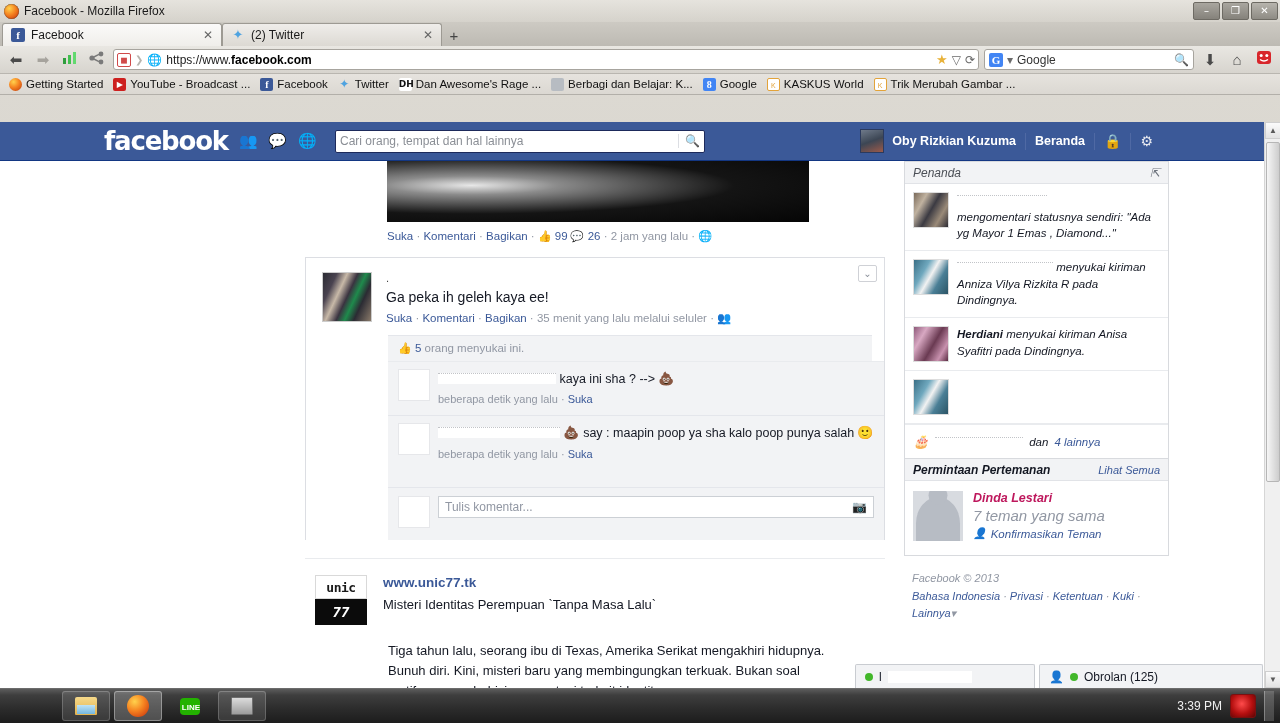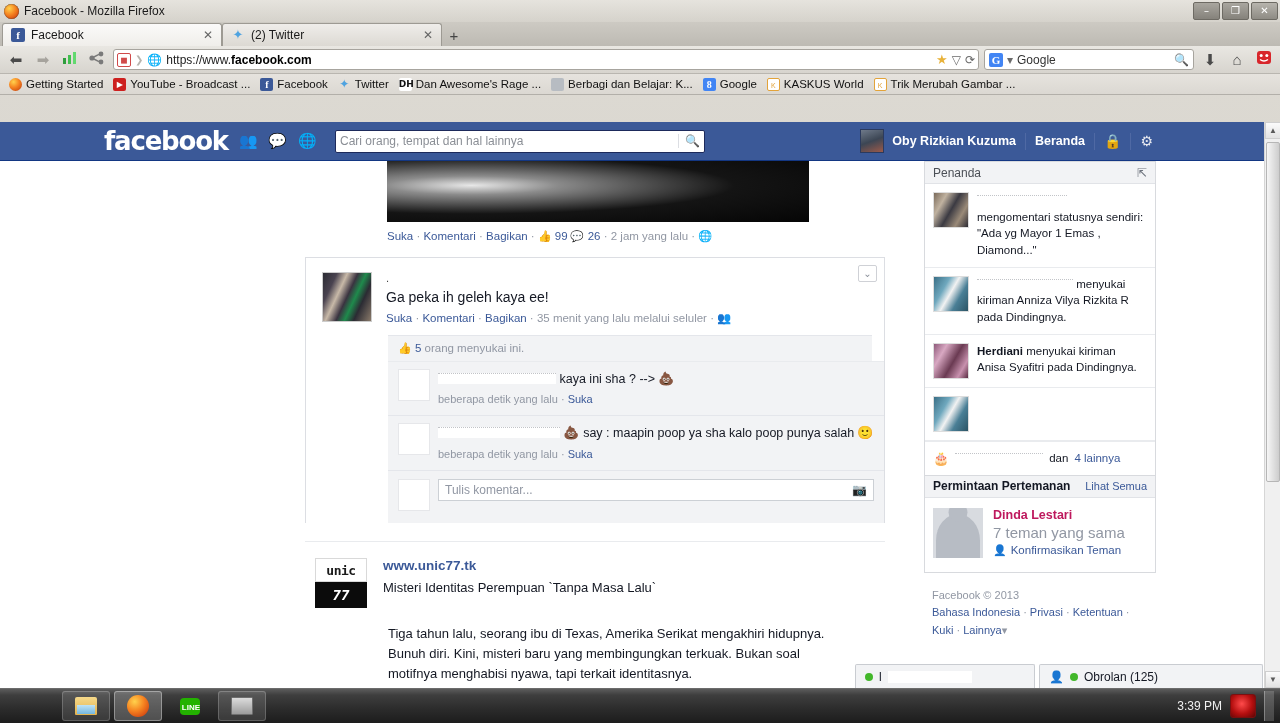--- a/index.html
+++ b/index.html
@@ -223,21 +223,21 @@
   .cmt-main { margin-left:8px; flex:1; font-size:12.5px; color:#141823; line-height:1.55; }
   .redact {
     display:inline-block; height:11px; background:#fff; vertical-align:-1px;
     border-top:1px dotted #c2c4c8;
   }
   .cmt-sub { font-size:11px; color:#9197a3; margin-top:2px; }
   .cmt-sub a { color:#3b5998; text-decoration:none; }
   .poop { color:#8b5a2b; font-size:13px; }
   .smiley { color:#c5a020; font-size:13px; }
 
-  .cmt-input-row { display:flex; padding:8px 10px 12px 10px; border-top:1px solid #e4e6eb; }
+  .cmt-input-row { display:flex; padding:8px 10px 12px 10px; border-top:1px solid #e4e6eb;margin-top:17px; }
   .cmt-input {
     margin-left:8px; flex:1; height:22px; background:#fff; border:1px solid #ccd0d5;
     display:flex; align-items:center; padding:0 6px; font-size:12px; color:#9197a3;
   }
   .cmt-input .ph { flex:1; }
   .cam { color:#8d919a; font-size:12px; }
 
   .share-box { margin-top:18px; border-top:1px solid #e9ebee; padding-top:16px; }
   .share-head { display:flex; margin-left:10px; }
   .share-logo { width:52px; flex:none; }
@@ -249,21 +249,21 @@
   .share-logo .u2 {
     height:26px;background:#0b0b0b;color:#fff;font-size:14px;font-weight:bold;
     font-family:"DejaVu Sans Mono", monospace; text-align:center;line-height:26px;font-style:italic;
   }
   .share-txt { margin-left:16px; flex:1; }
   .share-url { font-size:13.5px; font-weight:bold; color:#3b5998; }
   .share-sub { font-size:13px; color:#141823; margin-top:7px; }
   .share-para { font-size:13px; color:#141823; line-height:1.55; margin-top:16px; }
 
   
-  #right-col { position:absolute; left:924px; top:0; width:232px; }
+  #right-col { position:absolute; left:904px; top:0; width:265px;font-style:italic; }
   .card { background:#fff; border:1px solid #d8dade; }
   .card-head {
     height:22px; background:#f2f3f5; border-bottom:1px solid #e1e3e7;
     display:flex; align-items:center; justify-content:space-between;
     padding:0 8px; font-size:12px; color:#4b4f56;
   }
   .card-head .pin { color:#6d737d; font-size:12px; }
   .card-head .allink { color:#3b5998; font-size:11px; }
   .ticker-item { display:flex; padding:8px 8px; border-bottom:1px solid #e9ebee; }
   .ticker-item:last-child { border-bottom:none; }

